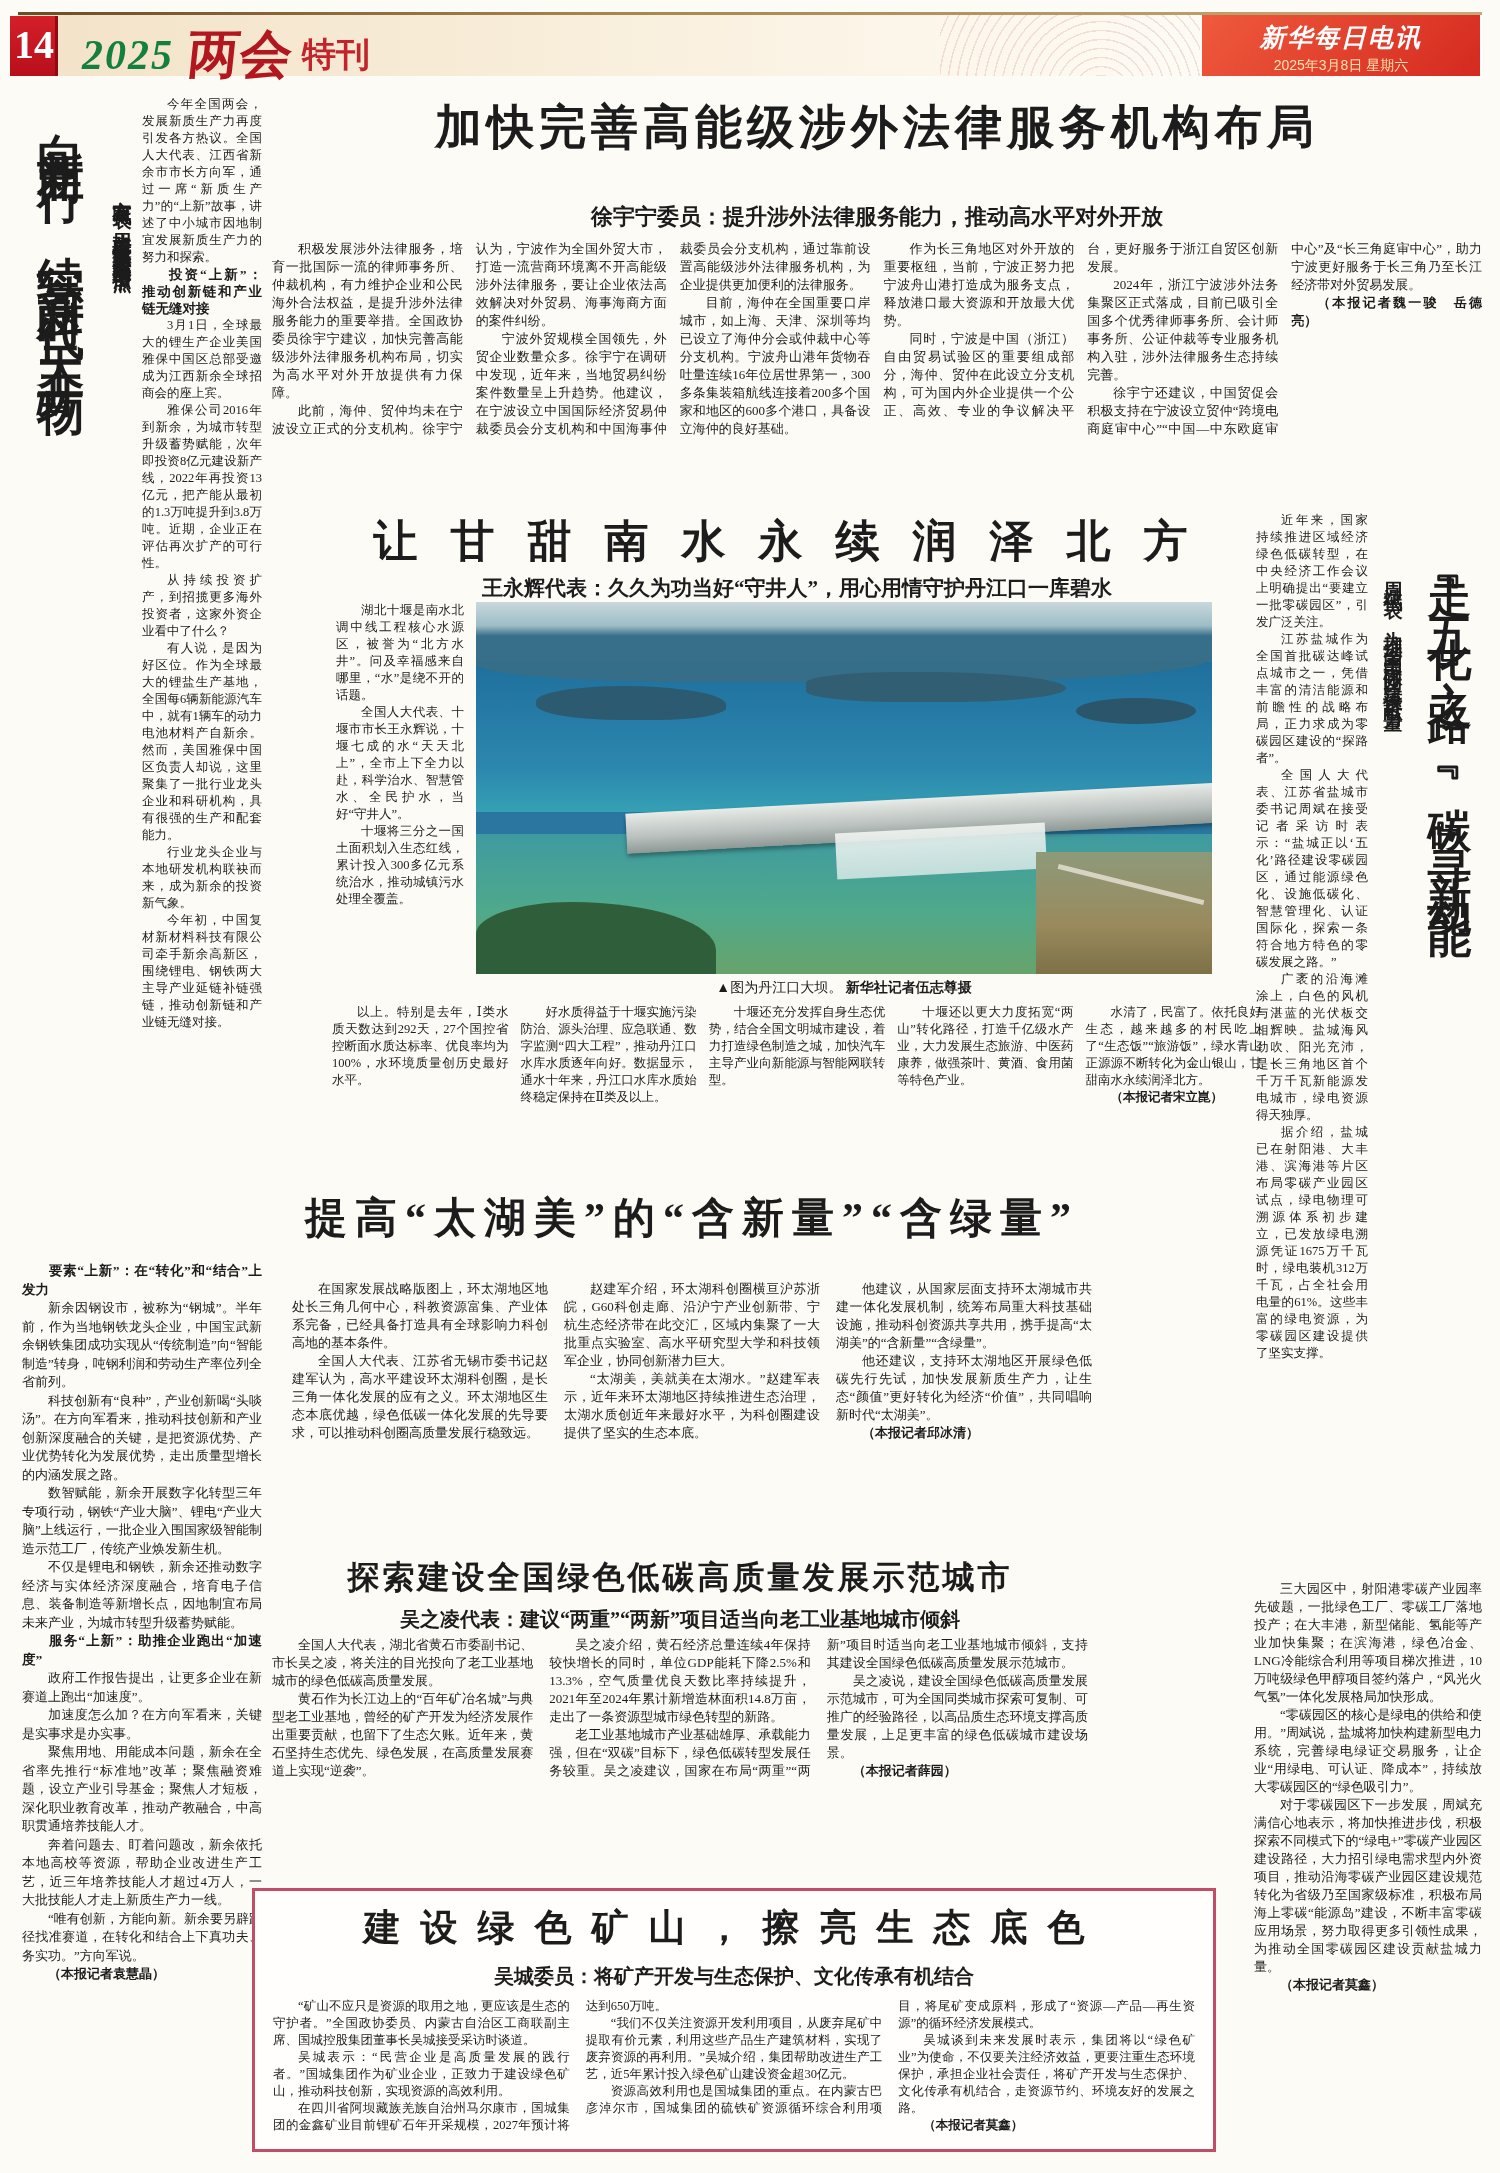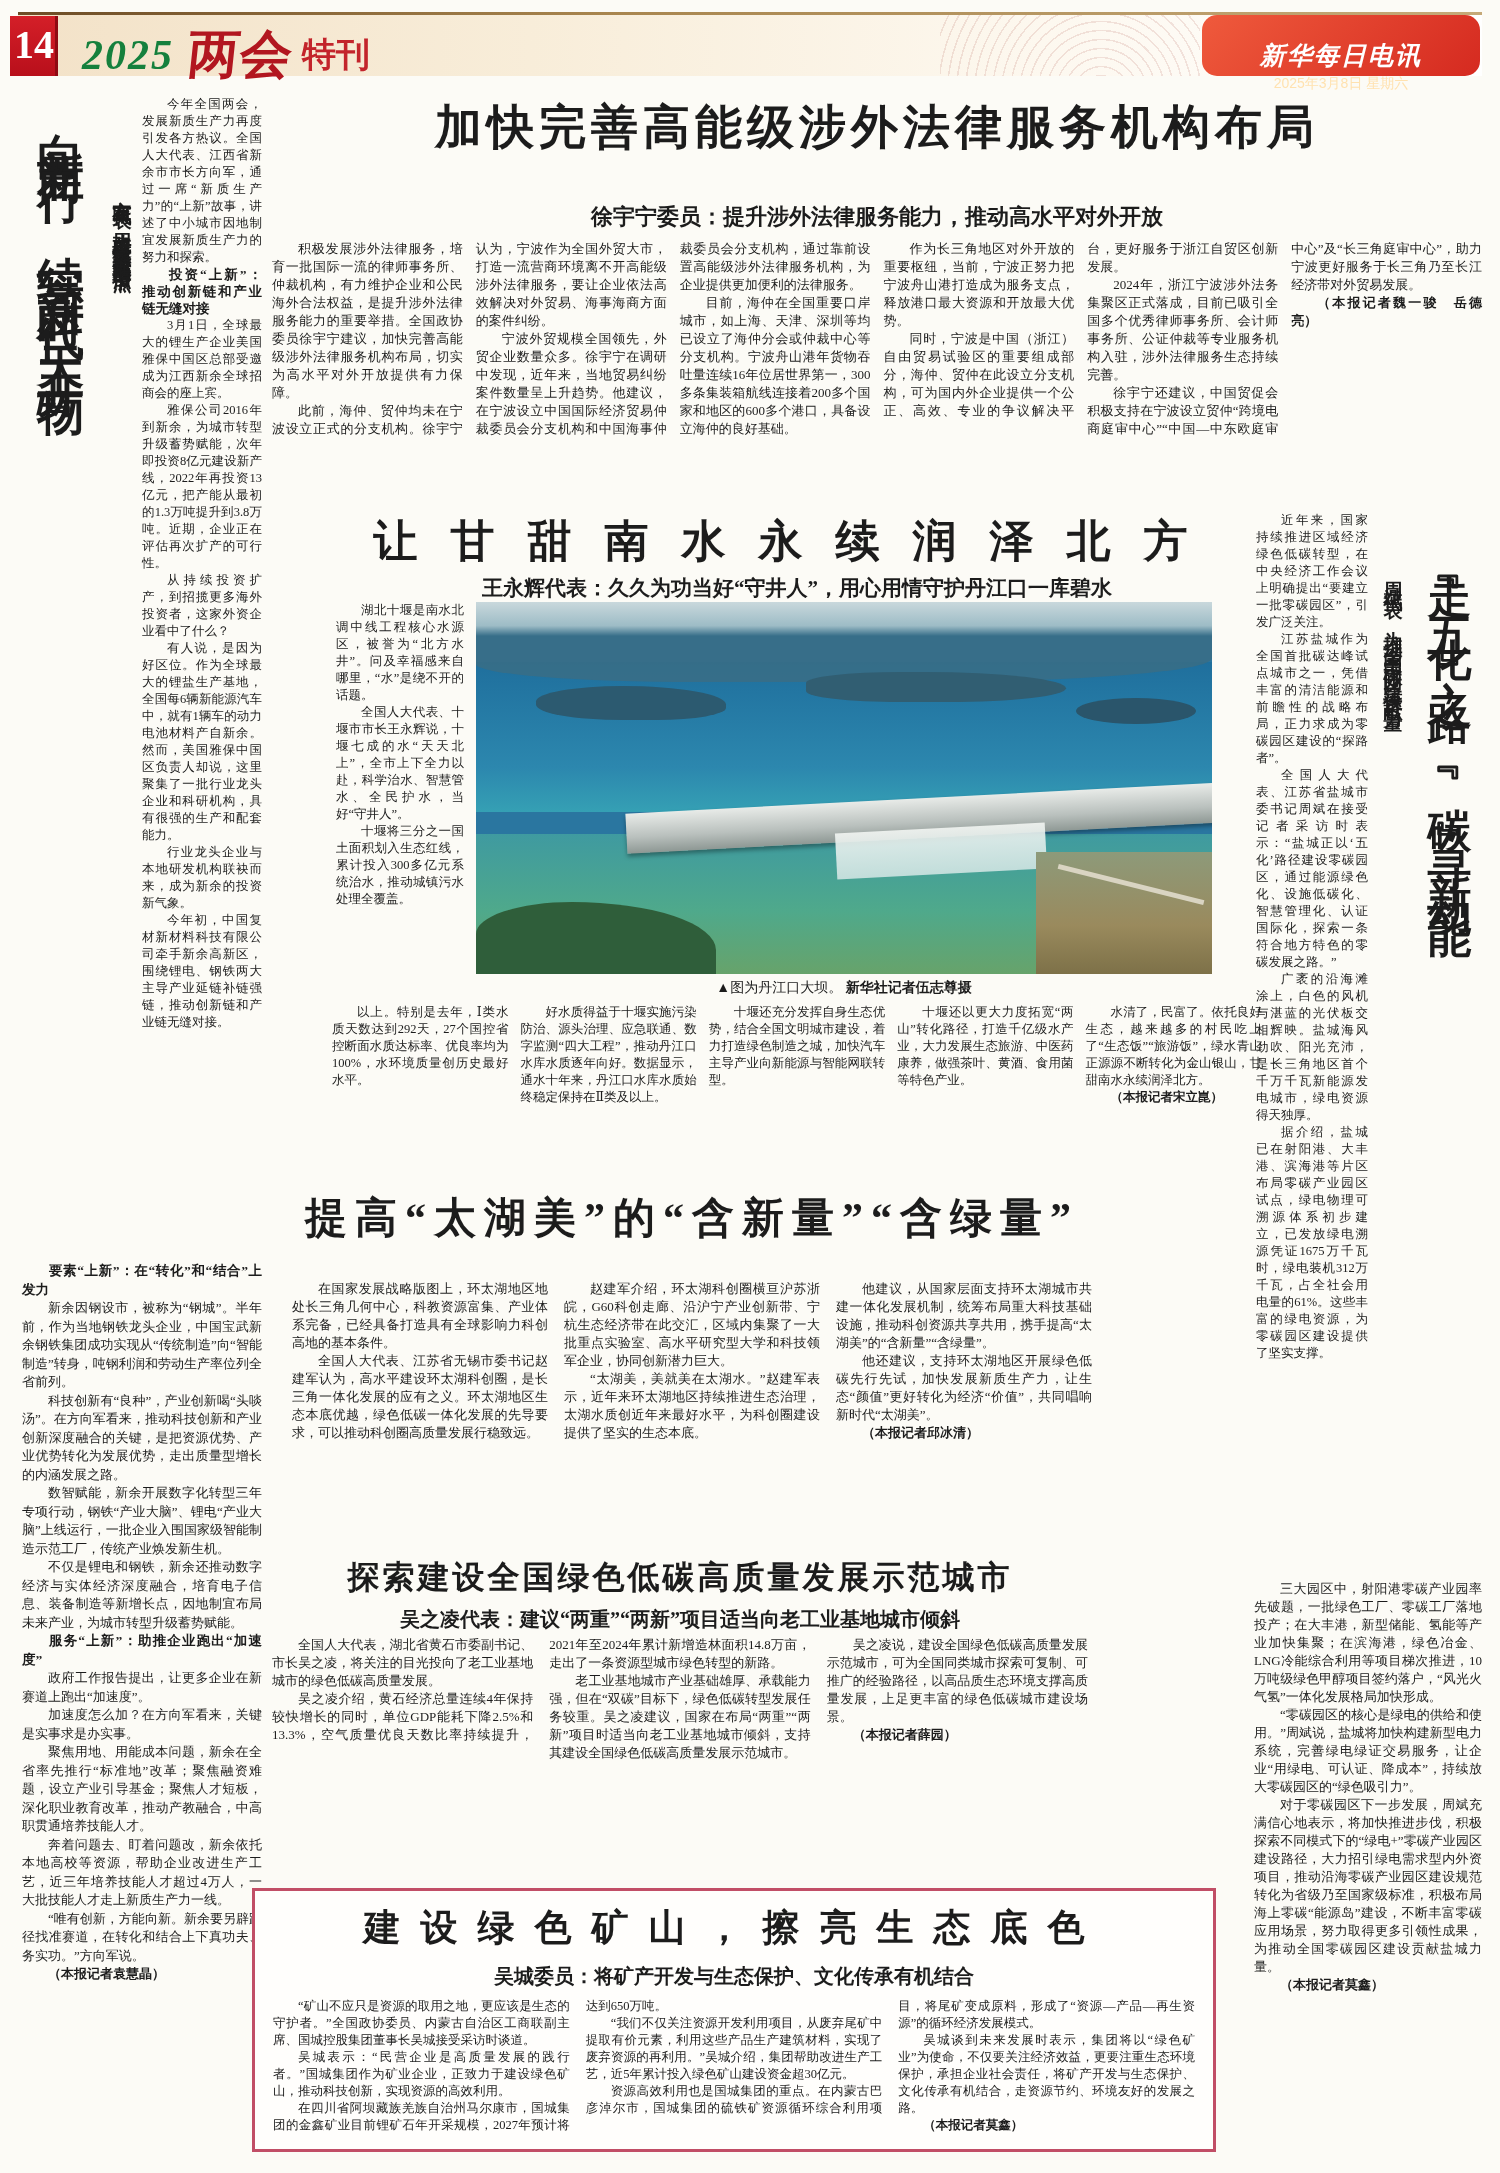--- a/index.html
+++ b/index.html
@@ -17,21 +17,21 @@
   .mast-swirl { position:absolute; left:940px; top:15px; width:260px; height:61px; opacity:.55;
     background:repeating-radial-gradient(circle at 62% 130%, rgba(190,120,110,.35) 0 1.5px, rgba(255,255,255,0) 1.5px 9px); }
   .pagenum { position:absolute; left:10px; top:16px; width:48px; height:60px;
     background:linear-gradient(180deg,#d41f28,#b80f1b); color:#fff; text-align:center;
     font-size:40px; font-weight:bold; line-height:58px; box-shadow:inset -3px 0 0 #8f0a13; }
   .edition { position:absolute; left:82px; top:20px; height:56px; white-space:nowrap; }
   .edition .yr { font-size:42px; font-weight:bold; font-style:italic; color:#15803d; letter-spacing:2px; vertical-align:middle; }
   .edition .hui { font-size:52px; font-weight:bold; color:#b2161f; margin-left:10px; vertical-align:middle; transform:skewX(-6deg); display:inline-block; }
   .edition .suf { font-size:34px; font-weight:bold; color:#c3242b; margin-left:6px; vertical-align:middle; }
   .datebox { position:absolute; left:1202px; top:15px; width:278px; height:61px;
-    background:linear-gradient(135deg,#ef5a3c,#d52a20); text-align:center; padding-top:24px;border-radius:15px; }
+    background:linear-gradient(135deg,#ef5a3c,#d52a20); text-align:center; padding-top:6px; }
   .datebox .logo { color:#fff; font-size:25px; font-weight:bold; font-style:italic; letter-spacing:2px; }
   .datebox .date { color:#ffe2b0; font-size:14px; margin-top:3px; font-family:"Liberation Sans",sans-serif; }
 
   
   .btext { font-size:13px; line-height:18px; text-align:justify; }
   .btext p, .para { margin:0; text-indent:2em; text-align:justify; }
   .sec-head { font-weight:bold; text-indent:0; margin:7px 0 5px; text-align:left; font-size:13.5px; }
   .credit { text-align:right; text-indent:0; font-weight:bold; margin-top:4px; }
   .cols6 { column-count:6; column-gap:13px; }
   .cols5 { column-count:5; column-gap:12px; }
@@ -218,20 +218,21 @@
         <p class="para">他还建议，支持环太湖地区开展绿色低碳先行先试，加快发展新质生产力，让生态“颜值”更好转化为经济“价值”，共同唱响新时代“太湖美”。</p>
       </div>
     <p class="credit">（本报记者邱冰清）</p>
   </div>
 
   <div class="d-head hl">探索建设全国绿色低碳高质量发展示范城市</div>
   <div class="d-sub">吴之凌代表：建议“两重”“两新”项目适当向老工业基地城市倾斜</div>
   <div class="d-body btext cols3">
     <div>
         <p class="para">全国人大代表，湖北省黄石市委副书记、市长吴之凌，将关注的目光投向了老工业基地城市的绿色低碳高质量发展。</p>
+        <p class="para">黄石作为长江边上的“百年矿冶名城”与典型老工业基地，曾经的矿产开发为经济发展作出重要贡献，也留下了生态欠账。近年来，黄石坚持生态优先、绿色发展，在高质量发展赛道上实现“逆袭”。</p>
         <p class="para">吴之凌介绍，黄石经济总量连续4年保持较快增长的同时，单位GDP能耗下降2.5%和13.3%，空气质量优良天数比率持续提升，2021年至2024年累计新增造林面积14.8万亩，走出了一条资源型城市绿色转型的新路。</p>
         <p class="para">老工业基地城市产业基础雄厚、承载能力强，但在“双碳”目标下，绿色低碳转型发展任务较重。吴之凌建议，国家在布局“两重”“两新”项目时适当向老工业基地城市倾斜，支持其建设全国绿色低碳高质量发展示范城市。</p>
         <p class="para">吴之凌说，建设全国绿色低碳高质量发展示范城市，可为全国同类城市探索可复制、可推广的经验路径，以高品质生态环境支撑高质量发展，上足更丰富的绿色低碳城市建设场景。</p>
       </div>
     <p class="credit">（本报记者薛园）</p>
   </div>
 
   <div class="mine">
     <div class="m-head hl">建设绿色矿山，擦亮生态底色</div>
     <div class="m-sub">吴城委员：将矿产开发与生态保护、文化传承有机结合</div>

